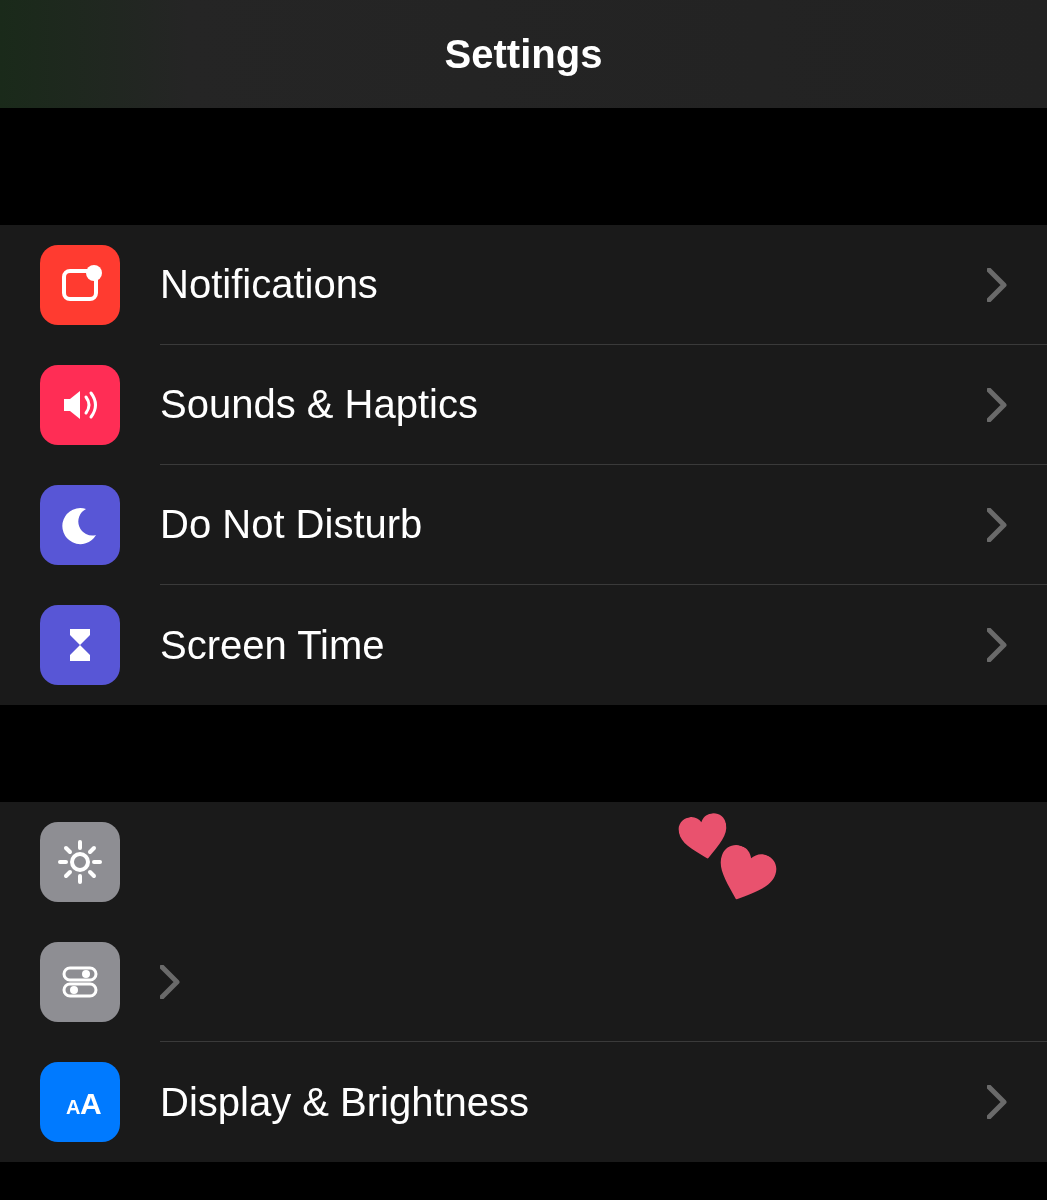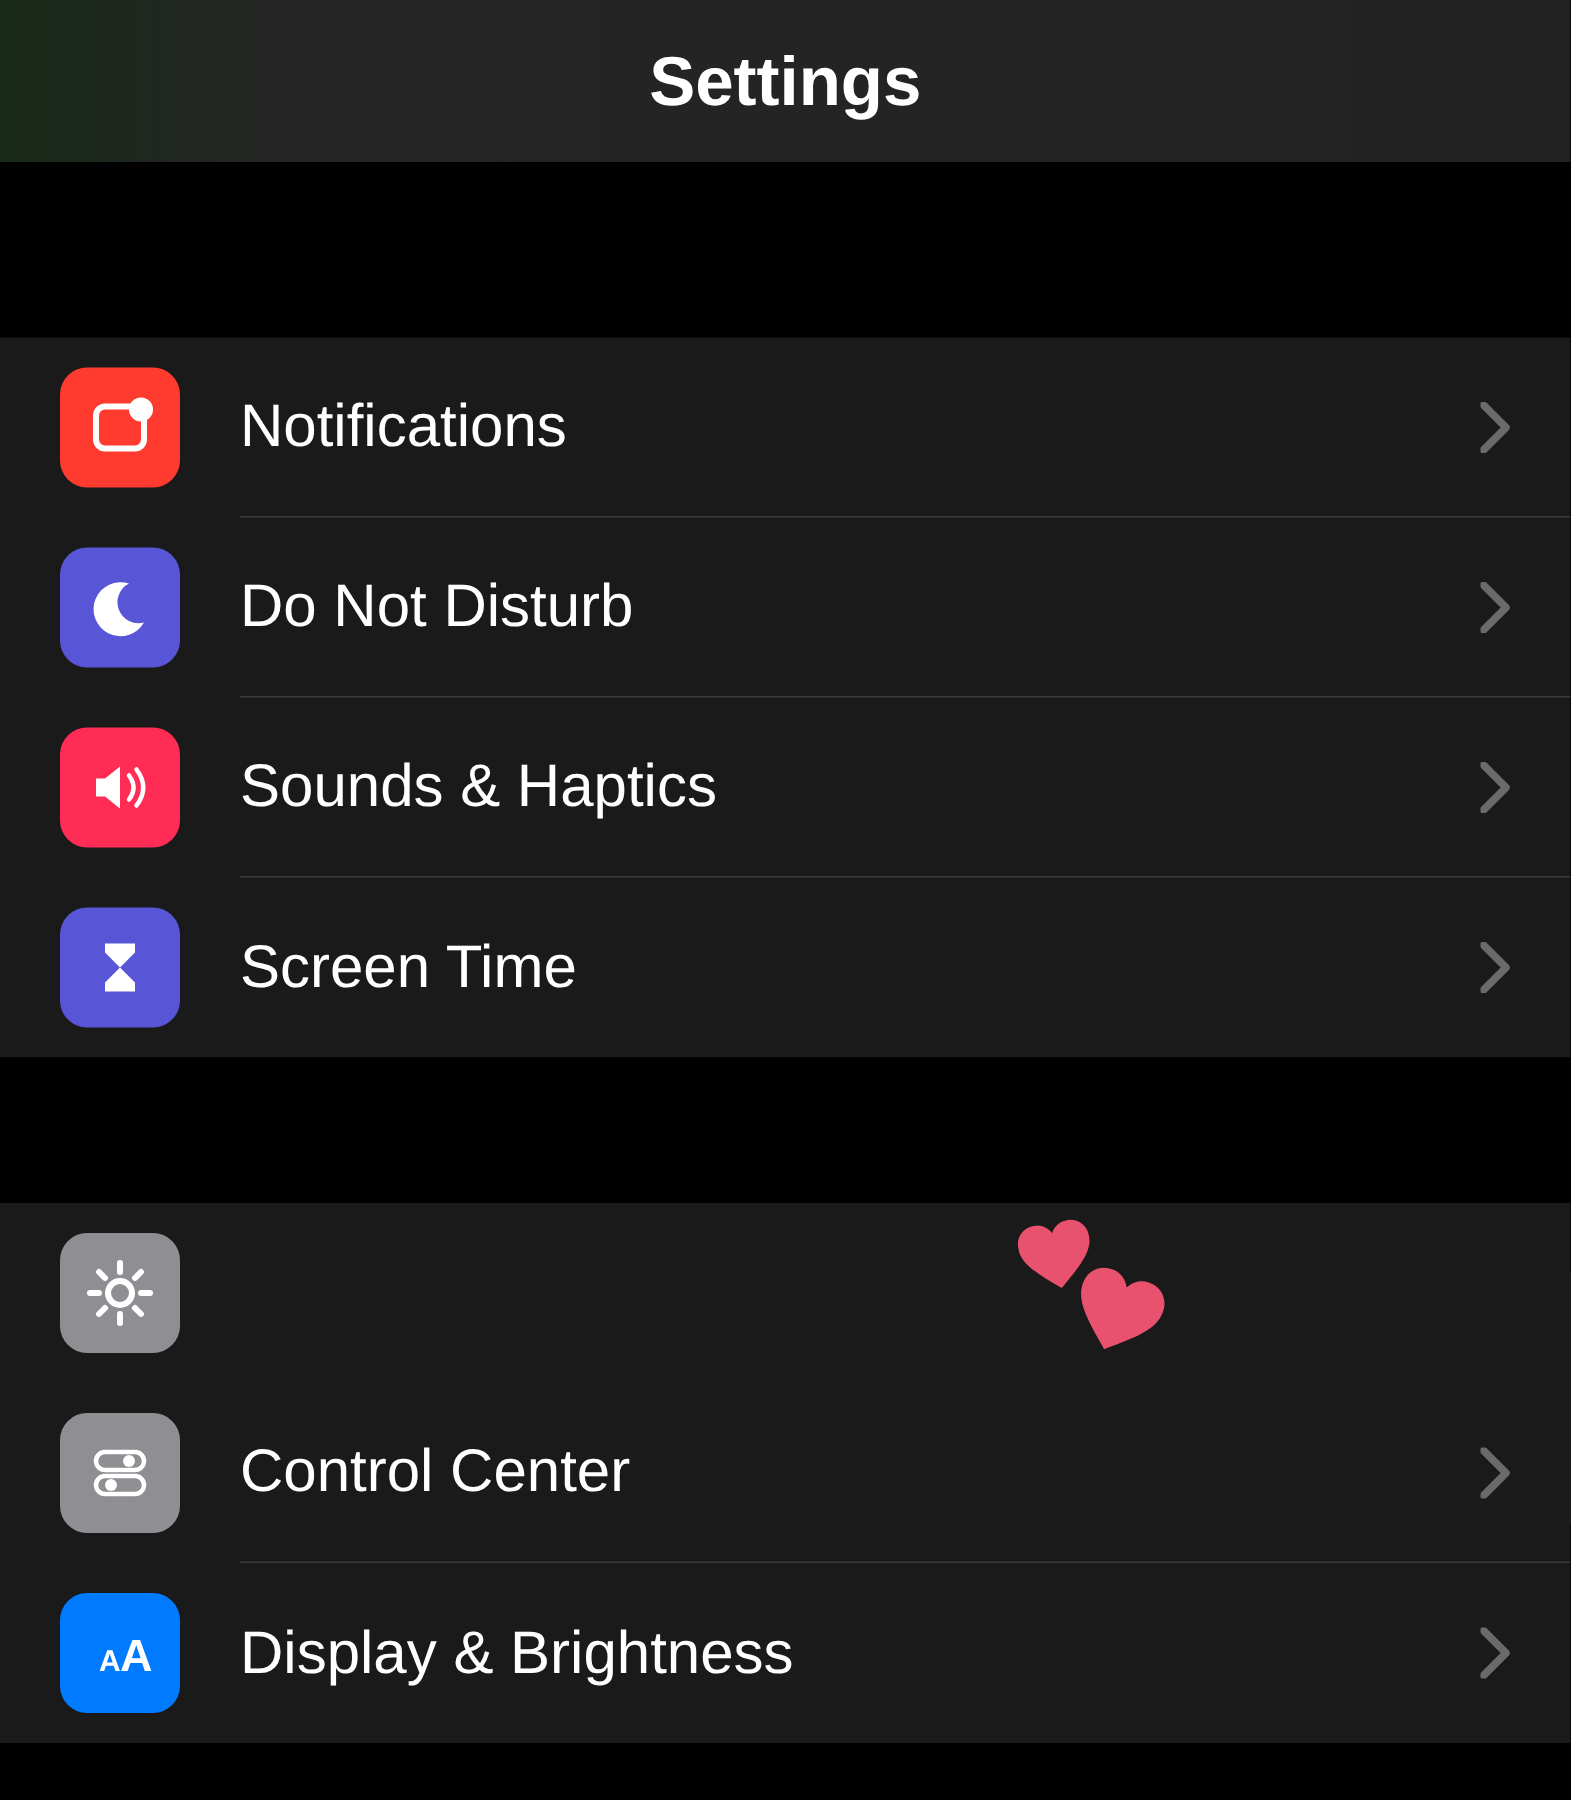--- a/index.html
+++ b/index.html
@@ -12,21 +12,21 @@
       color: #fff;
     }
     .header {
       height: 108px;
       background: linear-gradient(90deg, #1a2a1a 0%, #252525 18%, #222 100%);
       display: flex;
       align-items: center;
       justify-content: center;
     }
     .header-title {
-      font-size: 46px;
+      font-size: 40px;
       font-weight: 600;
       color: #fff;
     }
     .page {
       background: #000;
     }
     .section {
       background: #1a1a1a;
     }
     .section-gap {
@@ -105,43 +105,43 @@
       </div>
       <div class="row-content">
         <div class="row-label">Notifications</div>
         <svg class="chevron" width="20" height="34" viewBox="0 0 20 34">
             <path d="M2 2 L17 17 L2 32" stroke="currentColor" stroke-width="5" fill="none" stroke-linecap="round" stroke-linejoin="round"></path>
           </svg>
       </div>
     </div>
 
     <div class="row">
-      <div class="icon-box" style="background:#5856D6">
-        <svg width="48" height="48" viewBox="0 0 48 48" fill="none">
-          <path d="M30 8 A18 18 0 1 0 40 34 A14 14 0 0 1 30 8 Z" fill="#fff"></path>
-        </svg>
-      </div>
-      <div class="row-content">
-        <div class="row-label">Do Not Disturb</div>
-        <svg class="chevron" width="20" height="34" viewBox="0 0 20 34">
-            <path d="M2 2 L17 17 L2 32" stroke="currentColor" stroke-width="5" fill="none" stroke-linecap="round" stroke-linejoin="round"></path>
-          </svg>
-      </div>
-    </div>
-
-    <div class="row">
       <div class="icon-box" style="background:#FF2D55">
         <svg width="48" height="48" viewBox="0 0 48 48" fill="none">
           <path d="M8 18 L14 18 L24 10 L24 38 L14 30 L8 30 Z" fill="#fff"></path>
           <path d="M30 16 Q36 24 30 32" stroke="#fff" stroke-width="3" fill="none" stroke-linecap="round"></path>
           <path d="M35 12 Q44 24 35 36" stroke="#fff" stroke-width="3" fill="none" stroke-linecap="round"></path>
         </svg>
       </div>
       <div class="row-content">
         <div class="row-label">Sounds &amp; Haptics</div>
+        <svg class="chevron" width="20" height="34" viewBox="0 0 20 34">
+            <path d="M2 2 L17 17 L2 32" stroke="currentColor" stroke-width="5" fill="none" stroke-linecap="round" stroke-linejoin="round"></path>
+          </svg>
+      </div>
+    </div>
+
+    <div class="row">
+      <div class="icon-box" style="background:#5856D6">
+        <svg width="48" height="48" viewBox="0 0 48 48" fill="none">
+          <path d="M30 8 A18 18 0 1 0 40 34 A14 14 0 0 1 30 8 Z" fill="#fff"></path>
+        </svg>
+      </div>
+      <div class="row-content">
+        <div class="row-label">Do Not Disturb</div>
         <svg class="chevron" width="20" height="34" viewBox="0 0 20 34">
             <path d="M2 2 L17 17 L2 32" stroke="currentColor" stroke-width="5" fill="none" stroke-linecap="round" stroke-linejoin="round"></path>
           </svg>
       </div>
     </div>
 
     <div class="row">
       <div class="icon-box" style="background:#5856D6">
         <svg width="48" height="48" viewBox="0 0 48 48" fill="none">
           <path d="M14 8 L34 8 L34 14 L24 24 L34 34 L34 40 L14 40 L14 34 L24 24 L14 14 Z" fill="#fff"></path>
@@ -182,21 +182,20 @@
     <div class="row">
       <div class="icon-box" style="background:#8E8E93">
         <svg width="48" height="48" viewBox="0 0 48 48" fill="none">
           <rect x="8" y="10" width="32" height="12" rx="6" stroke="#fff" stroke-width="3"></rect>
           <circle cx="30" cy="16" r="4" fill="#fff"></circle>
           <rect x="8" y="26" width="32" height="12" rx="6" stroke="#fff" stroke-width="3"></rect>
           <circle cx="18" cy="32" r="4" fill="#fff"></circle>
         </svg>
       </div>
       <div class="row-content">
-        <div class="row-label">Control Center</div>
         <svg class="chevron" width="20" height="34" viewBox="0 0 20 34">
             <path d="M2 2 L17 17 L2 32" stroke="currentColor" stroke-width="5" fill="none" stroke-linecap="round" stroke-linejoin="round"></path>
           </svg>
       </div>
     </div>
 
     <div class="row">
       <div class="icon-box" style="background:#007AFF">
         <svg width="48" height="48" viewBox="0 0 48 48" fill="none">
           <text x="10" y="36" font-size="20" font-weight="700" fill="#fff" font-family="Arial">A</text>

